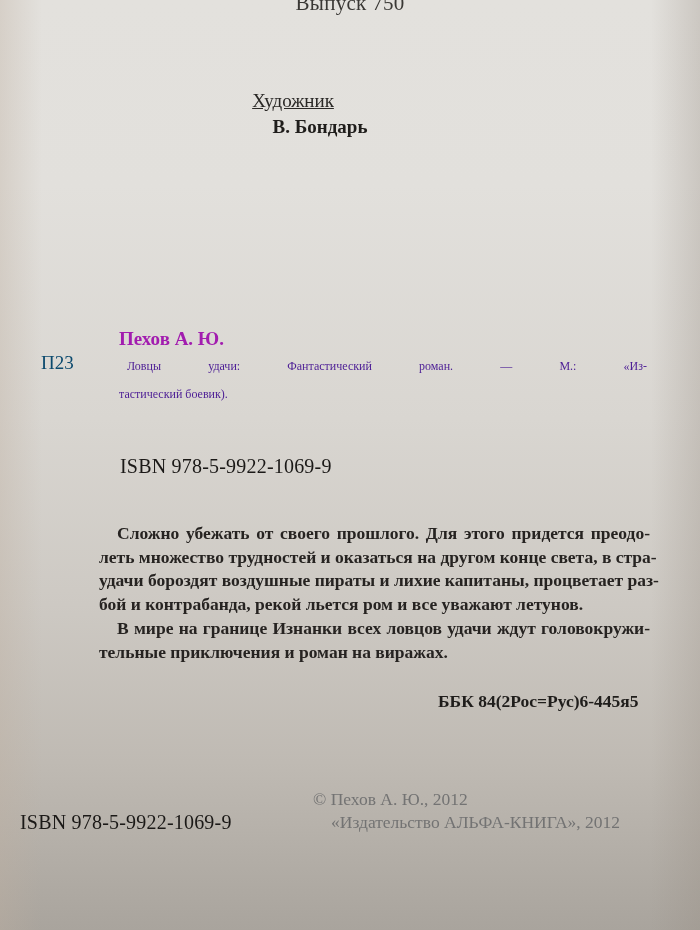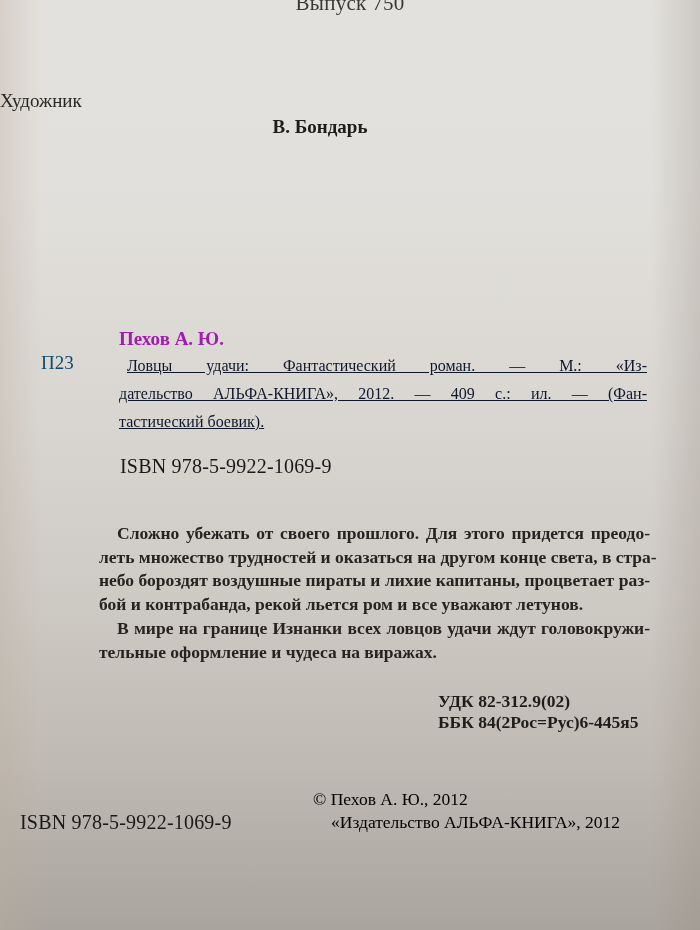--- a/index.html
+++ b/index.html
@@ -7,76 +7,74 @@
     width: 700px; height: 930px; overflow: hidden; position: relative;
     font-family: "Liberation Serif", "DejaVu Serif", serif;
     color: #1d1b19;
     background:
       linear-gradient(90deg, rgba(190,175,160,0.35) 0%, rgba(0,0,0,0) 6%, rgba(0,0,0,0) 93%, rgba(150,140,130,0.30) 100%),
       linear-gradient(180deg, #e3e1dd 0%, #e2e0dc 20%, #d9d6d1 45%, #cdc9c3 65%, #bfbab3 82%, #a9a49d 100%);
   }
   .abs { position: absolute; white-space: nowrap; }
 
   .series { left: 0; width: 700px; top: -9px; text-align: center; font-size: 21px; color: #3a3835; letter-spacing: 0.3px; }
-  .artist-label { left: 0; width: 586px; top: 90px; text-align: left; font-size: 19px; color: #2a2826; }
+  .artist-label { left: 0; width: 586px; top: 90px; text-align: center; font-size: 19px; color: #2a2826; text-decoration: underline; }
   .artist-name { left: 0; width: 640px; top: 116px; text-align: center; font-size: 19px; font-weight: bold; color: #1f1d1b; }
 
   .showthrough { left: 90px; top: 150px; width: 560px; height: 120px; opacity: 0.10; font-size: 18px; color:#555; transform: scaleX(-1); line-height: 24px; text-align:center; white-space: normal; }
 
   .author { left: 119px; top: 328px; font-size: 19px; font-weight: bold; color: #a21caf; }
   .code { left: 41px; top: 352px; font-size: 19px; color: #0c4a6e; }
-  .bib { left: 119px; top: 352px; width: 528px; font-size: 16px; line-height: 28px; color: #0f172a; white-space: normal; text-decoration: underline; }
+  .bib { left: 119px; top: 352px; width: 528px; font-size: 12px; line-height: 28px; color: #4c1d95; white-space: normal; }
   .bib .ln { display: block; text-align: justify; text-align-last: justify; white-space: nowrap; }
   .bib .ln.last { text-align-last: left; }
   .bib .ln.first { padding-left: 8px; }
 
   .isbn1 { left: 120px; top: 455px; font-size: 20px; color: #1b1917; letter-spacing: 0.2px; }
 
   .annot { left: 117px; top: 522px; width: 533px; font-size: 17.5px; line-height: 23.7px; color: #262321; white-space: normal; }
   .annot .ln { display: block; text-align: justify; text-align-last: justify; white-space: nowrap; font-weight: bold; }
   .annot .ln.last { text-align-last: left; }
 
   .udk { left: 438px; top: 691px; font-size: 17.5px; font-weight: bold; color: #1f1d1b; line-height: 21px; }
 
   .isbn2 { left: 20px; top: 811px; font-size: 20px; color: #1b1917; letter-spacing: 0.2px; }
-  .copy { left: 313px; top: 788px; font-size: 17.5px; color: #000000; line-height: 23px; }
+  .copy { left: 313px; top: 788px; font-size: 17.5px; color: #737373; line-height: 23px; }
   .copy .ln { display: block; }
   .copy .ln.sub { padding-left: 18px; }
 </style>
 </head>
 <body>
 
 <div class="abs series">Выпуск 750</div>
 
 <div class="abs artist-label">Художник</div>
 <div class="abs artist-name">В. Бондарь</div>
 
 <div class="abs showthrough"></div>
 
 <div class="abs author">Пехов А. Ю.</div>
 <div class="abs code">П23</div>
 <div class="abs bib">
   <span class="ln first">Ловцы удачи:  Фантастический роман. — М.: «Из-</span>
-  <span class="ln">дательство АЛЬФА-КНИГА», 2012. — 409 с.: ил. — (Фан-</span>
   <span class="ln last">тастический боевик).</span>
 </div>
 
 <div class="abs isbn1">ISBN 978-5-9922-1069-9</div>
 
 <div class="abs annot">
   <span class="ln" style="padding-left:0">Сложно убежать от своего прошлого. Для этого придется преодо-</span>
   <span class="ln" style="margin-left:-18px">леть множество трудностей и оказаться на другом конце света, в стра-</span>
-  <span class="ln" style="margin-left:-18px">небо бороздят воздушные пираты и лихие капитаны, процветает раз-</span>
+  <span class="ln" style="margin-left:-18px">удачи бороздят воздушные пираты и лихие капитаны, процветает раз-</span>
   <span class="ln last" style="margin-left:-18px">бой и контрабанда, рекой льется ром и все уважают летунов.</span>
   <span class="ln">В мире на границе Изнанки всех ловцов удачи ждут головокружи-</span>
-  <span class="ln last" style="margin-left:-18px">тельные оформление и чудеса на виражах.</span>
+  <span class="ln last" style="margin-left:-18px">тельные приключения и роман на виражах.</span>
 </div>
 
 <div class="abs udk">
-  <div>УДК 82-312.9(02)</div>
   <div>ББК 84(2Рос=Рус)6-445я5</div>
 </div>
 
 <div class="abs isbn2">ISBN 978-5-9922-1069-9</div>
 <div class="abs copy">
   <span class="ln">© Пехов А. Ю., 2012</span>
   <span class="ln sub">«Издательство АЛЬФА-КНИГА», 2012</span>
 </div>
 
 </body></html>

